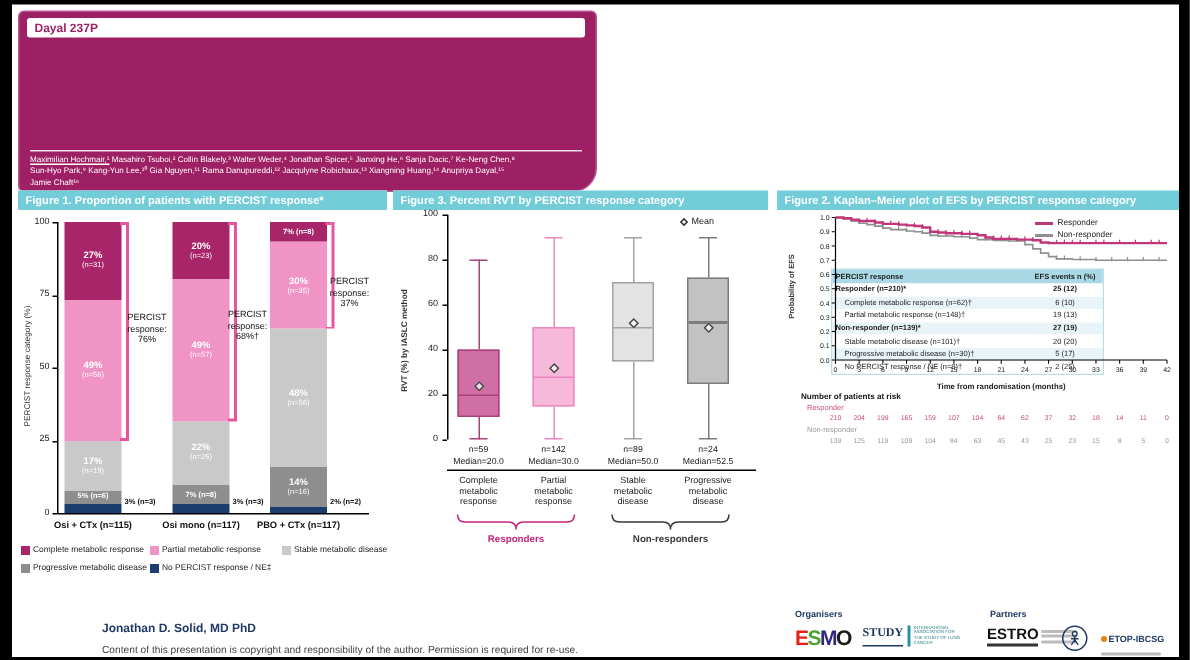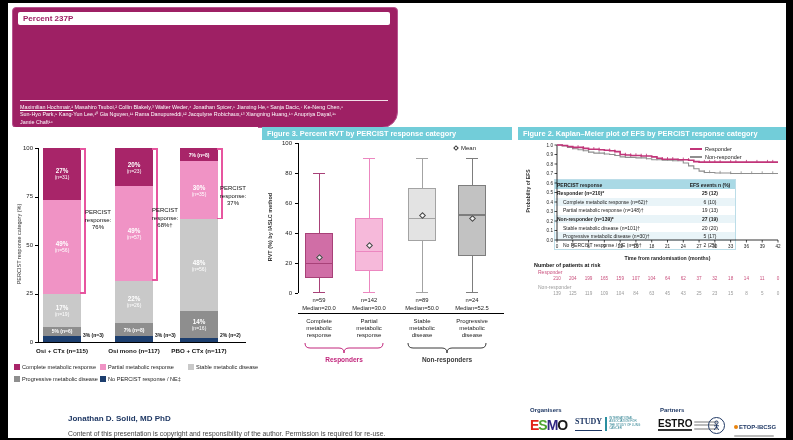--- a/index.html
+++ b/index.html
@@ -35,47 +35,48 @@
   
   .presenter-name{position:absolute;left:60px;top:411px;font-size:8px;font-weight:700;color:#1f3864;}
   .copyright{position:absolute;left:60px;top:427px;font-size:6.8px;color:#444;}
   .org-label,.partners-label{position:absolute;top:404px;font-size:6px;font-weight:700;color:#1f3864;}
   .org-label{left:522px;}
   .partners-label{left:652px;}
   .esmo-logo{position:absolute;left:522px;top:414px;font-size:14px;font-weight:700;letter-spacing:-1px;}
   .iaslc-logo{position:absolute;left:567px;top:414px;display:flex;gap:3px;}
   .iaslc-name{font-family:"Liberation Serif",serif;font-weight:700;font-size:8px;color:#1f3864;border-bottom:1px solid #1f3864;}
   .iaslc-sub{width:38px;border-left:2px solid #2a8fa0;padding-left:2px;font-size:3px;line-height:3.4px;color:#2a7f8f;}
-  .estro-logo{position:absolute;left:650px;top:415px;display:flex;align-items:center;gap:2px;}
+  .estro-logo{position:absolute;left:650px;top:415px;display:flex;align-items:flex-start;gap:2px;}
   .estro-name{font-size:10px;font-weight:700;color:#111;border-bottom:2px solid #333;line-height:11px;}
   .smudge{height:2px;background:#bbb;margin-top:1.5px;border-radius:1px;}
   .circle-logo{position:absolute;left:700px;top:414px;width:17px;height:17px;border:1.3px solid #1f3864;border-radius:50%;display:flex;align-items:center;justify-content:center;}
   .etop-logo{position:absolute;left:726px;top:412px;}
   .etop-name{font-size:6px;font-weight:700;color:#1f3864;}
   .etop-dot{display:inline-block;width:4px;height:4px;border-radius:50%;background:#e8820c;margin-right:1px;}
 </style>
 </head>
 <body>
 
 <div class="stage">
   <div class="slide">
 
     <div class="titlebox">
       <div class="badge">
-        <span>Percent 237P</span>
+        <span>Dayal 237P</span>
       </div>
       <div class="tdivider"></div>
       <div class="authors">
         <div><span class="presenter">Maximilian Hochmair,¹</span><span> Masahiro Tsuboi,² Collin Blakely,³ Walter Weder,⁴ Jonathan Spicer,⁵ Jianxing He,⁶ Sanja Dacic,⁷ Ke-Neng Chen,⁸</span></div>
         <div>Sun-Hyo Park,⁹ Kang-Yun Lee,¹⁰ Gia Nguyen,¹¹ Rama Danupureddi,¹² Jacqulyne Robichaux,¹³ Xiangning Huang,¹⁴ Anupriya Dayal,¹⁵</div>
         <div>Jamie Chaft¹⁶</div>
       </div>
     </div>
 
     <div class="panel" id="fig1-panel">
+      <div class="fig-header">Figure 1. Proportion of patients with PERCIST response*</div>
       <div class="chart" id="fig1-chart">
         <div class="vtext" style="left:-93px;top:101px;">PERCIST response category (%)</div>
       <div style="position: absolute; left: 26px; top: 8px; width: 1px; height: 194px; background: rgb(0, 0, 0);"></div>
           <div style="position: absolute; left: 26px; top: 202px; width: 208px; height: 1px; background: rgb(0, 0, 0);"></div>
           <div style="position: absolute; left: 0px; top: 198.5px; width: 21px; text-align: right; font-size: 6px; color: rgb(34, 34, 34);">0</div>
           <div style="position: absolute; left: 23px; top: 202px; width: 3px; height: 1px; background: rgb(0, 0, 0);"></div>
           <div style="position: absolute; left: 0px; top: 150px; width: 21px; text-align: right; font-size: 6px; color: rgb(34, 34, 34);">25</div>
           <div style="position: absolute; left: 23px; top: 153.5px; width: 3px; height: 1px; background: rgb(0, 0, 0);"></div>
           <div style="position: absolute; left: 0px; top: 101.5px; width: 21px; text-align: right; font-size: 6px; color: rgb(34, 34, 34);">50</div>
           <div style="position: absolute; left: 23px; top: 105px; width: 3px; height: 1px; background: rgb(0, 0, 0);"></div>

